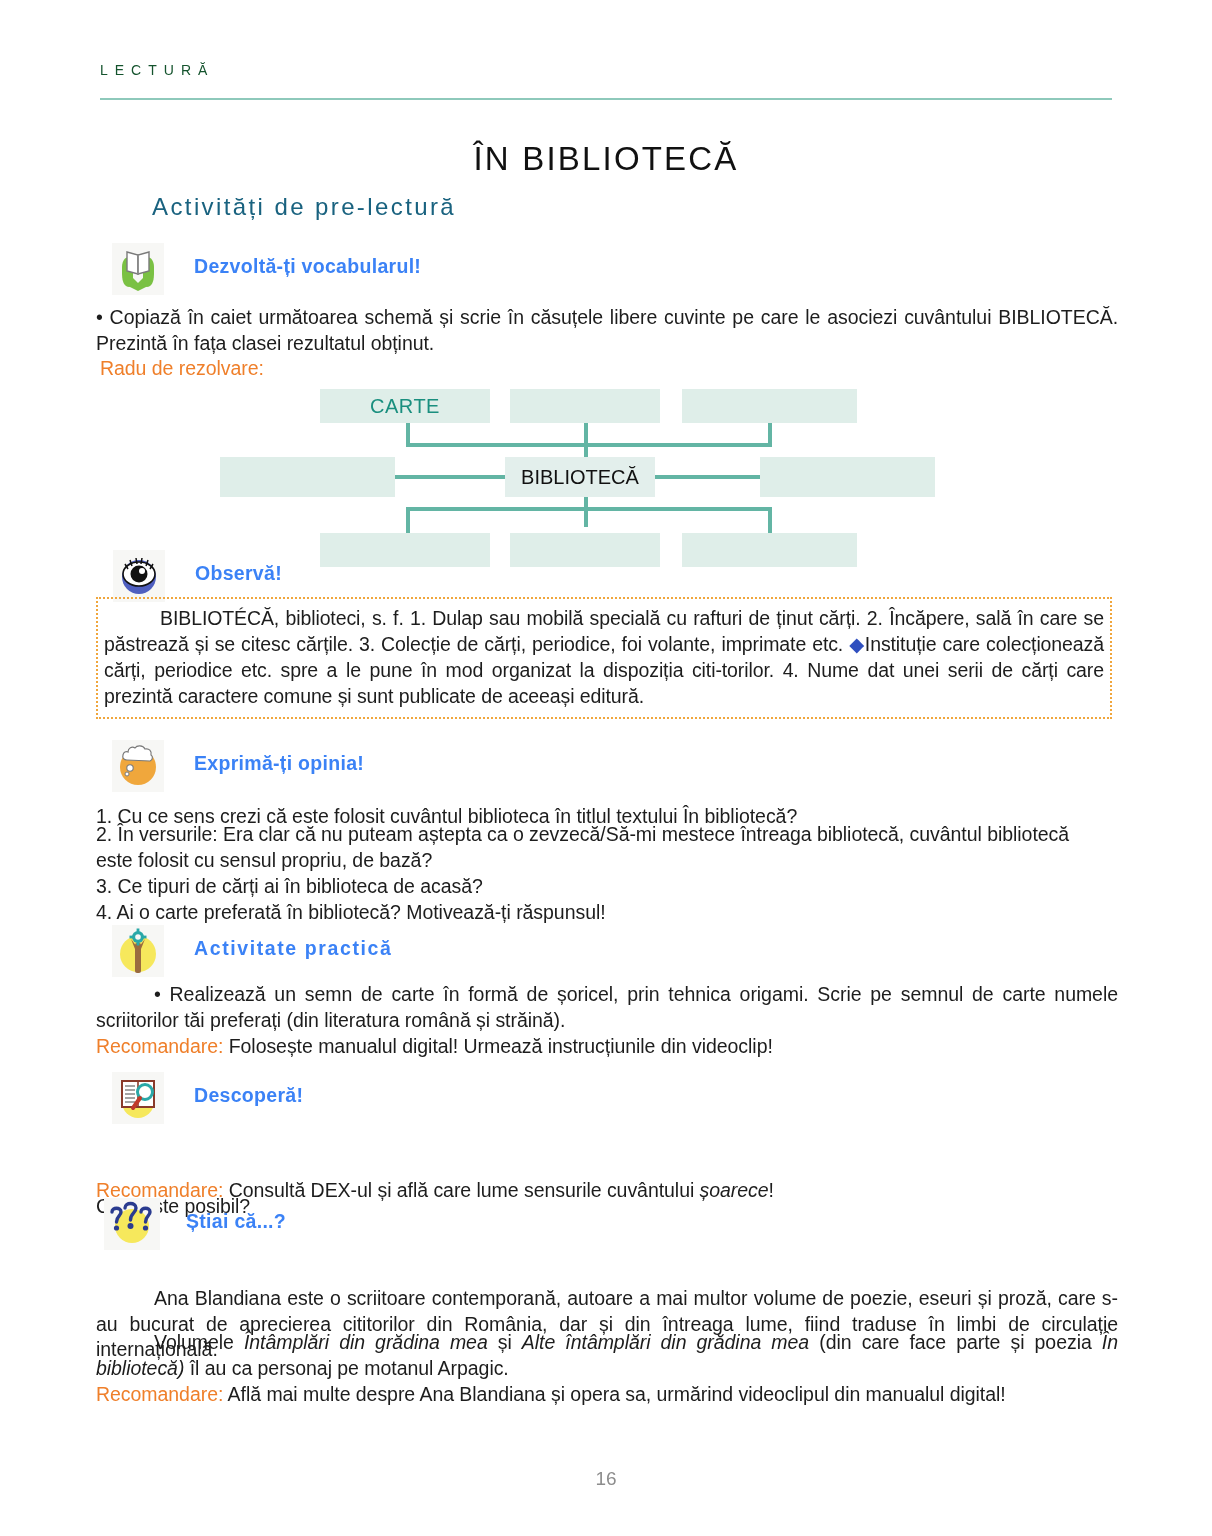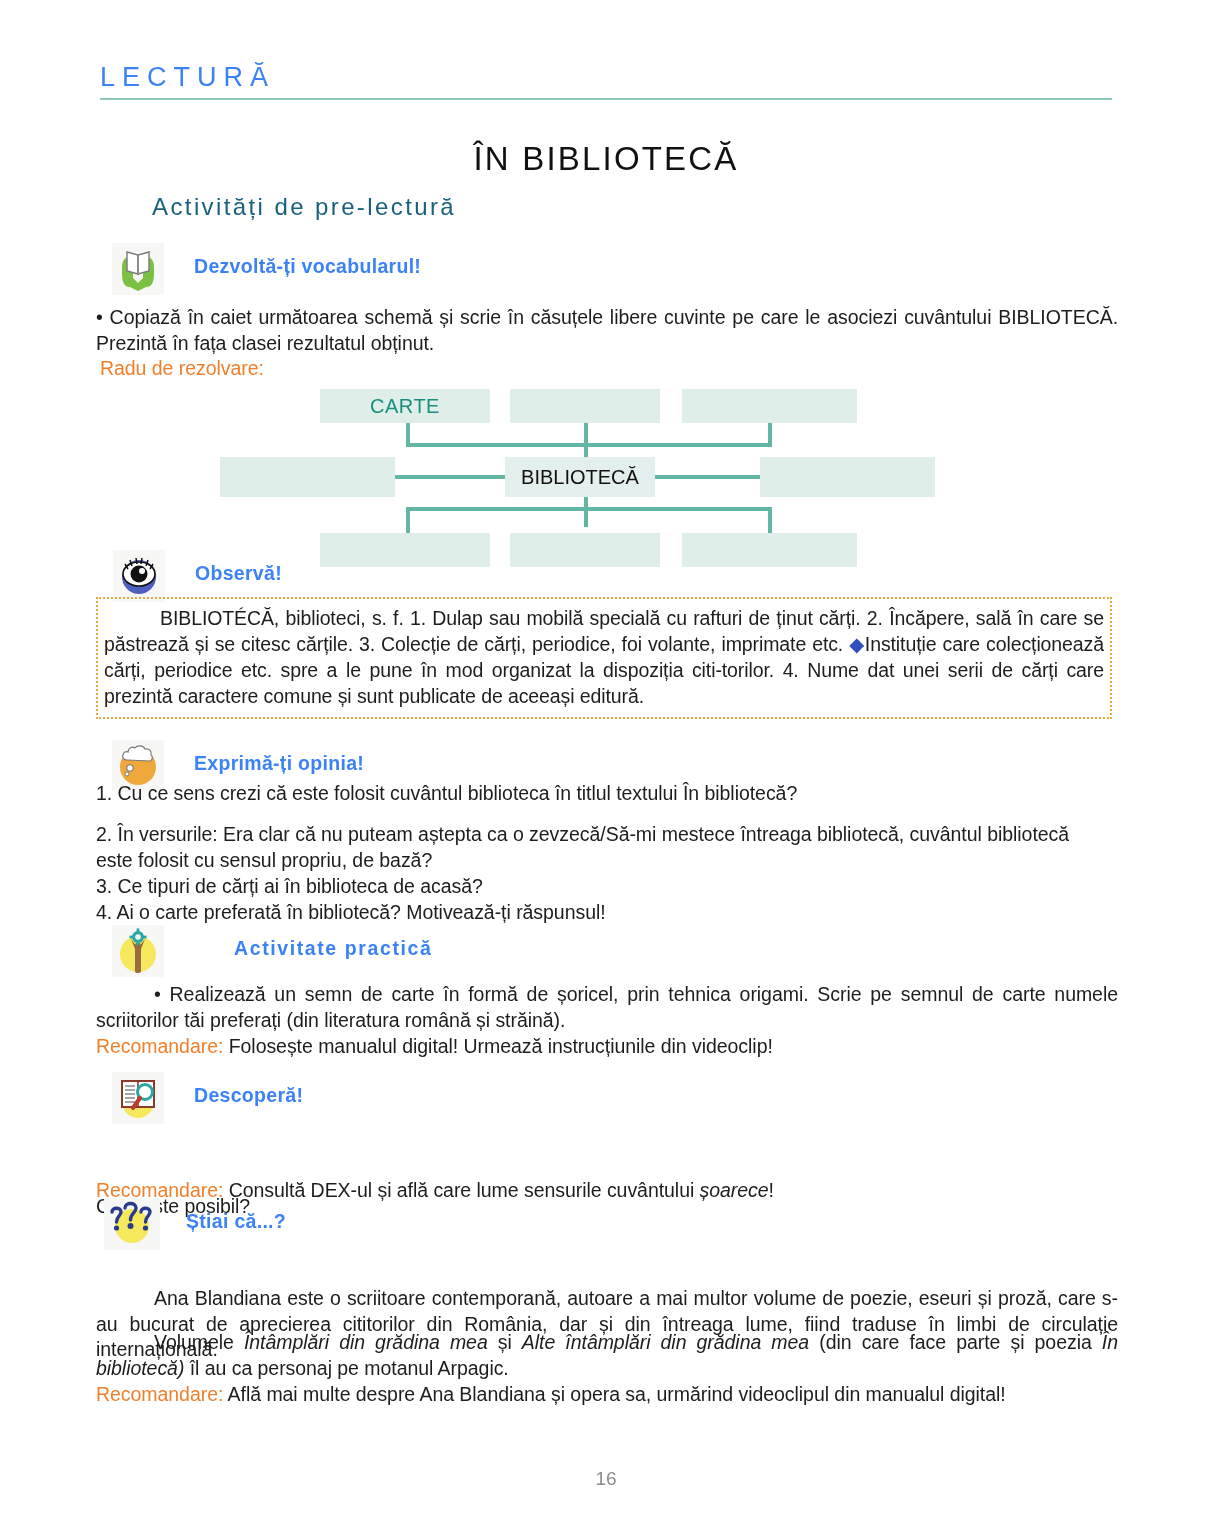--- a/index.html
+++ b/index.html
@@ -9,22 +9,22 @@
     font-family:"Liberation Sans", sans-serif;
     color:#1a1a1a;
     position:relative;
     overflow:hidden;
   }
   .page{position:relative;width:1212px;height:1536px;}
 
   
   .kicker{
     position:absolute;left:100px;top:62px;
-    font-size:27px;letter-spacing:7px;font-weight:400;
-    color:#3b82f6;
+    font-size:14px;letter-spacing:7px;font-weight:400;
+    color:#14532d;
   }
   .rule{
     position:absolute;left:100px;top:98px;width:1012px;height:2px;
     background:#8ec9bb;
   }
   .doc-title{
     position:absolute;left:0;top:140px;width:1212px;
     text-align:center;
     font-size:33px;letter-spacing:2.2px;font-weight:400;
     color:#111111;
@@ -36,21 +36,21 @@
   }
 
   
   .sec{position:absolute;}
   .sec .ico{position:absolute;left:0;top:0;width:52px;height:52px;}
   .sec .htxt{
     position:absolute;left:82px;top:12px;
     font-size:19.5px;font-weight:700;color:#3b82f6;
     letter-spacing:.3px;white-space:nowrap;
   }
-  .sec .htxt.spaced{letter-spacing:1.6px;margin-left:40px;}
+  .sec .htxt.spaced{letter-spacing:1.6px;}
 
   
   .para{
     position:absolute;
     font-size:19.5px;line-height:25.5px;color:#1d1d1d;
     letter-spacing:-0.05px;
   }
   .para i, .para em{font-style:italic;}
   .rec{color:#ef7f2a;}
   .orange{color:#ef7f2a;}
@@ -173,21 +173,21 @@
         <rect width="52" height="52" fill="#f7f7f5"></rect>
         <circle cx="26" cy="27" r="18" fill="#f0a73c"></circle>
         <path d="M15 20 C12 20 10 18 11 15 C11.5 12 14 11 16 12 C16 8 20 6 23 8 C25 5 31 5 33 9 C37 8 40 11 39 15 C41 16 41 20 38 21 Z" fill="#ffffff" stroke="#7a7a7a" stroke-width="1.2"></path>
         <circle cx="18" cy="28" r="3.2" fill="#ffffff" stroke="#7a7a7a" stroke-width="1.1"></circle>
         <circle cx="15" cy="34" r="2" fill="#ffffff" stroke="#7a7a7a" stroke-width="1"></circle>
       </svg>
     </span>
     <span class="htxt">Exprimă-ți opinia!</span>
   </div>
 
-  <div class="para" style="left:96px;top:781px;width:1022px;">
+  <div class="para" style="left:96px;top:804px;width:1022px;">
     <span>1. Cu ce sens crezi că este folosit cuvântul biblioteca în titlul textului În bibliotecă?</span>
   </div>
   <div class="para" style="left:96px;top:822px;width:1000px;">
     <span>2. În versurile: Era clar că nu puteam aștepta ca o zevzecă/Să-mi mestece întreaga bibliotecă, cuvântul bibliotecă este folosit cu sensul propriu, de bază?</span>
   </div>
   <div class="para" style="left:96px;top:874px;width:1022px;">3. Ce tipuri de cărți ai în biblioteca de acasă?</div>
   <div class="para" style="left:96px;top:900px;width:1022px;">4. Ai o carte preferată în bibliotecă? Motivează-ți răspunsul!</div>
 
   <div class="sec" style="left:112px;top:925px;">
     <span class="ico">

